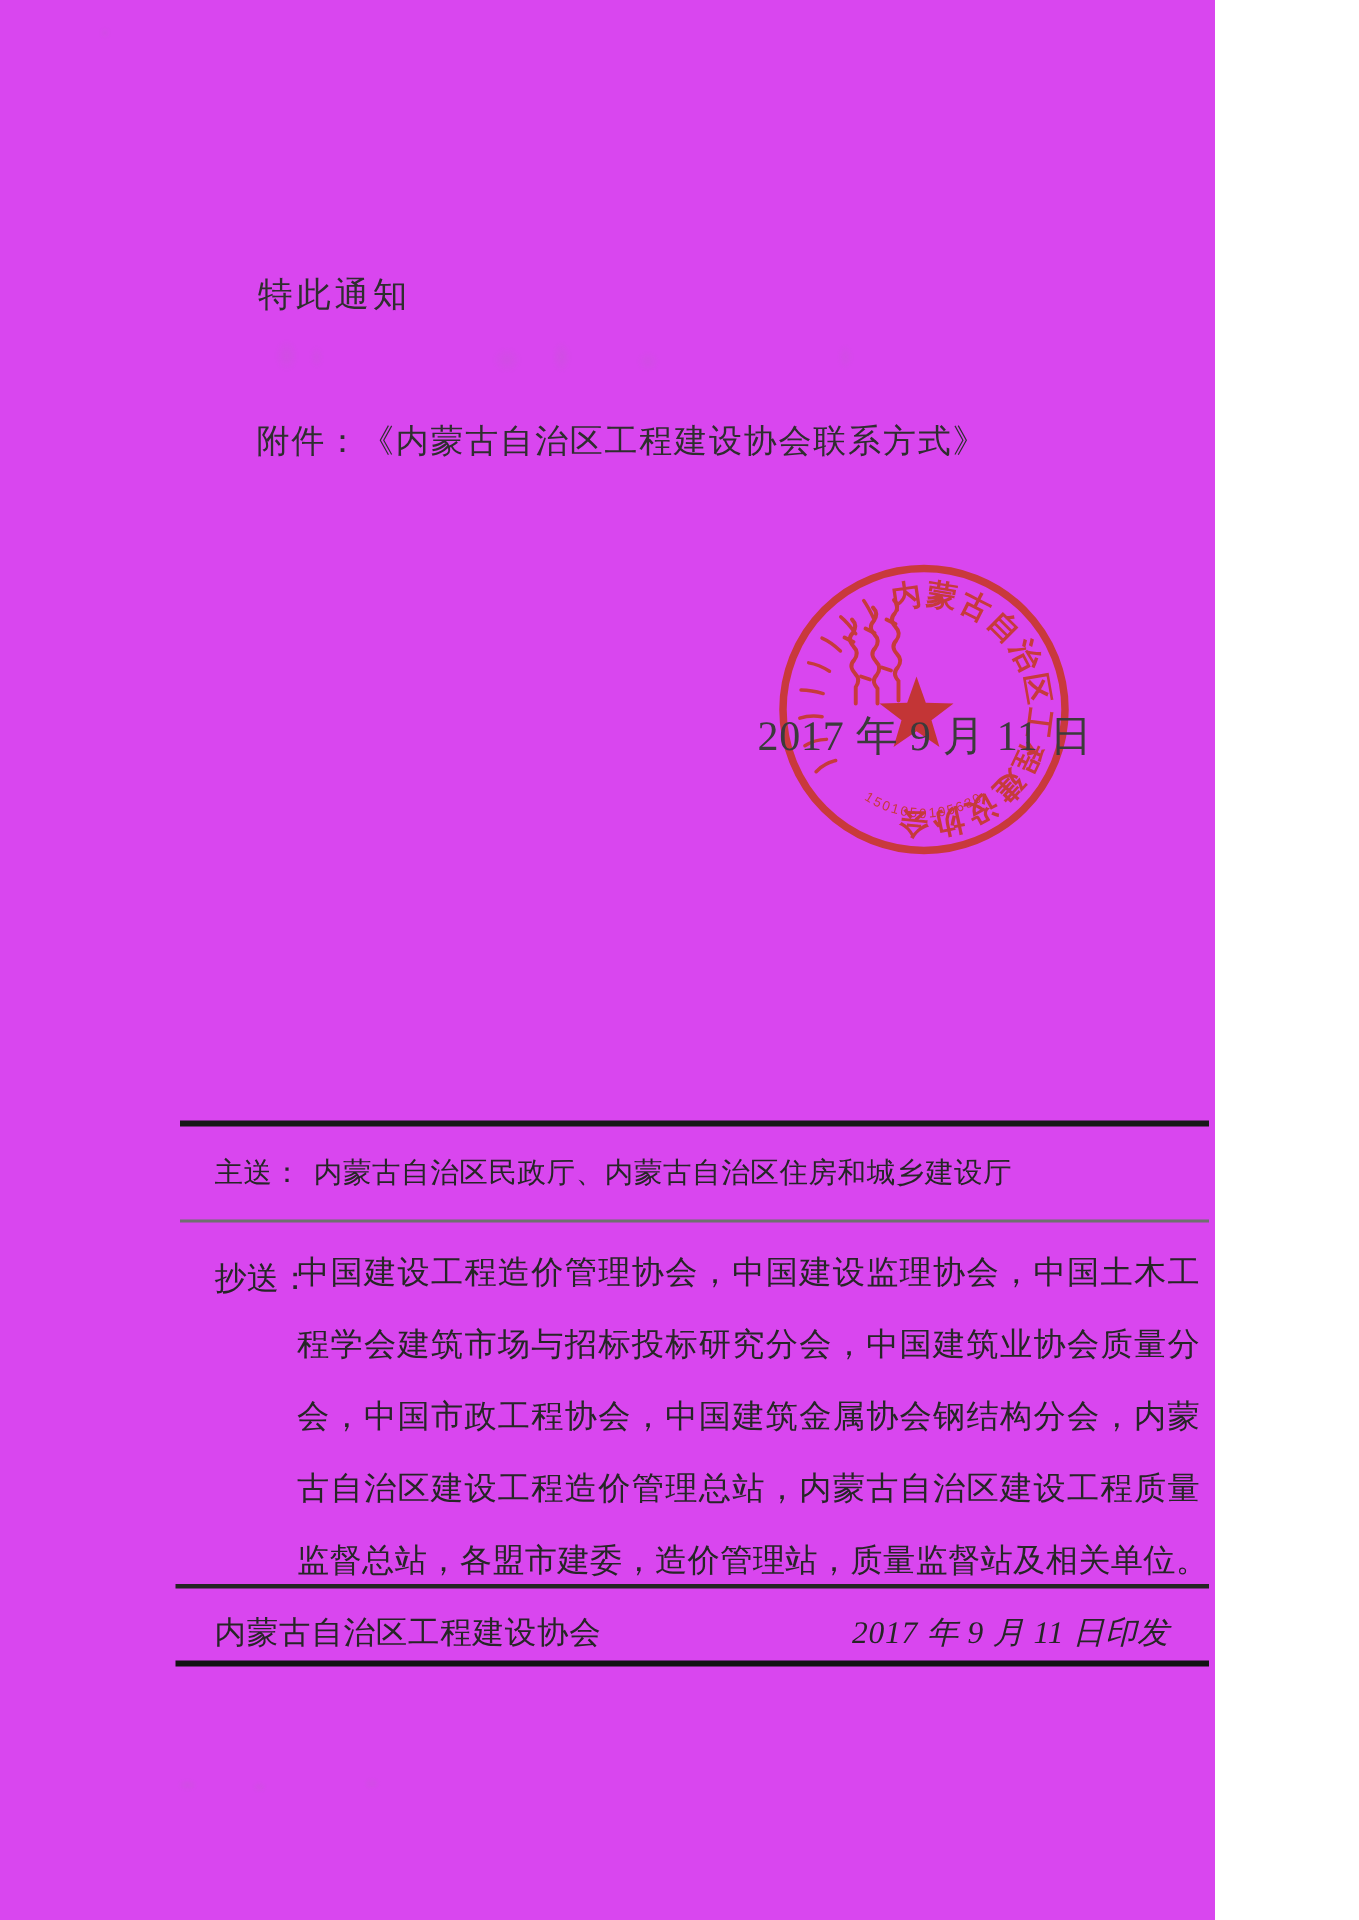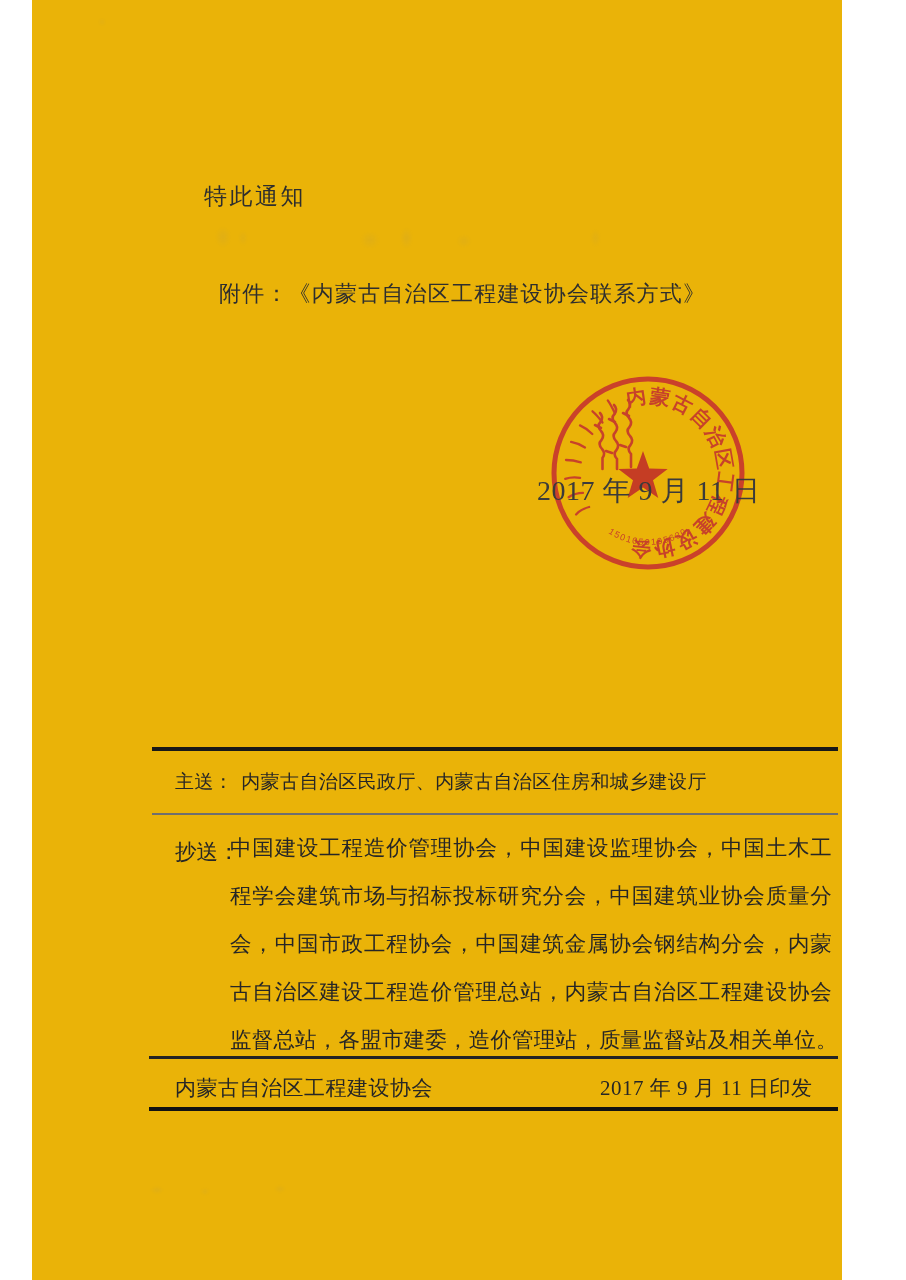--- a/index.html
+++ b/index.html
@@ -1,25 +1,25 @@
 <!DOCTYPE html>
 <html><head>
 <meta charset="utf-8">
 <style>
   html,body{margin:0;padding:0;background:#ffffff;}
   .page{
-    position:relative;width:810px;height:1280px;background:#eab308;overflow:hidden;
-    font-family:"Liberation Serif","DejaVu Serif",serif;color:#2a2a2a;margin-left:32px;
+    position:relative;width:810px;height:1280px;background:#d946ef;overflow:hidden;
+    font-family:"Liberation Serif","DejaVu Serif",serif;color:#2a2a2a;
   }
   
   .closing{
     position:absolute;left:172px;top:181px;font-size:23px;letter-spacing:2.5px;color:#2e2e2e;
   }
   .attachment{
-    position:absolute;left:187px;top:279px;font-size:22px;letter-spacing:1.2px;color:#2e2e2e;white-space:nowrap;
+    position:absolute;left:171px;top:279px;font-size:22px;letter-spacing:1.2px;color:#2e2e2e;white-space:nowrap;
   }
   
   .seal{position:absolute;left:516px;top:373px;width:200px;height:200px;z-index:2;opacity:.92;}
   .seal svg{display:block;width:200px;height:200px;}
   .seal-org{font-size:20px;letter-spacing:1.5px;font-family:"Liberation Serif","DejaVu Serif",serif;font-weight:bold;}
   .seal-serial{font-size:9px;letter-spacing:1.5px;font-family:"Liberation Sans","DejaVu Sans",sans-serif;}
   .sign-date{
     position:absolute;left:505px;top:472px;z-index:3;font-size:28px;letter-spacing:.5px;
     color:#3b3b3b;white-space:nowrap;
   }
@@ -34,21 +34,21 @@
   .routing-main .lbl{margin-right:8px;}
   .routing-cc{position:absolute;left:143px;top:824px;color:#262626;}
   .routing-cc .lbl{position:absolute;left:0;top:13px;font-size:21.5px;}
   .cc-lines{margin-left:55px;width:602px;font-family:Liberation Serif, serif;}
   .cc-line{
     font-size:21.5px;line-height:48px;height:48px;white-space:nowrap;
     text-align:justify;text-align-last:justify;letter-spacing:.2px;
   }
   
   .footer-issuer{position:absolute;left:143px;top:1074px;font-size:21px;letter-spacing:.5px;color:#262626;white-space:nowrap;}
-  .footer-date{position:absolute;left:568px;top:1074px;font-size:21px;letter-spacing:.5px;color:#262626;white-space:nowrap;}
+  .footer-date{position:absolute;left:568px;top:1074px;font-size:21px;letter-spacing:.5px;color:#262626;white-space:nowrap;font-style:italic;}
   
   .artifact{position:absolute;background:radial-gradient(closest-side,#8a8a8a,transparent);filter:blur(1px);}
 </style>
 </head>
 <body>
 
 <div class="page">
 
   <div class="closing">特此通知</div>
   <div class="attachment">附件：《内蒙古自治区工程建设协会联系方式》</div>
@@ -101,21 +101,21 @@
   </div>
 
   <div class="rule rule2"></div>
 
   <div class="routing-cc">
     <div class="lbl">抄送：</div>
     <div class="cc-lines">
       <div class="cc-line">中国建设工程造价管理协会，中国建设监理协会，中国土木工</div>
       <div class="cc-line">程学会建筑市场与招标投标研究分会，中国建筑业协会质量分</div>
       <div class="cc-line">会，中国市政工程协会，中国建筑金属协会钢结构分会，内蒙</div>
-      <div class="cc-line">古自治区建设工程造价管理总站，内蒙古自治区工程建设协会</div>
+      <div class="cc-line">古自治区建设工程造价管理总站，内蒙古自治区建设工程质量</div>
       <div class="cc-line">监督总站，各盟市建委，造价管理站，质量监督站及相关单位。</div>
     </div>
   </div>
 
   <div class="rule rule3"></div>
 
   <div class="footer-issuer">内蒙古自治区工程建设协会</div>
   <div class="footer-date">2017 年 9 月 11 日印发</div>
 
   <div class="rule rule4"></div>

